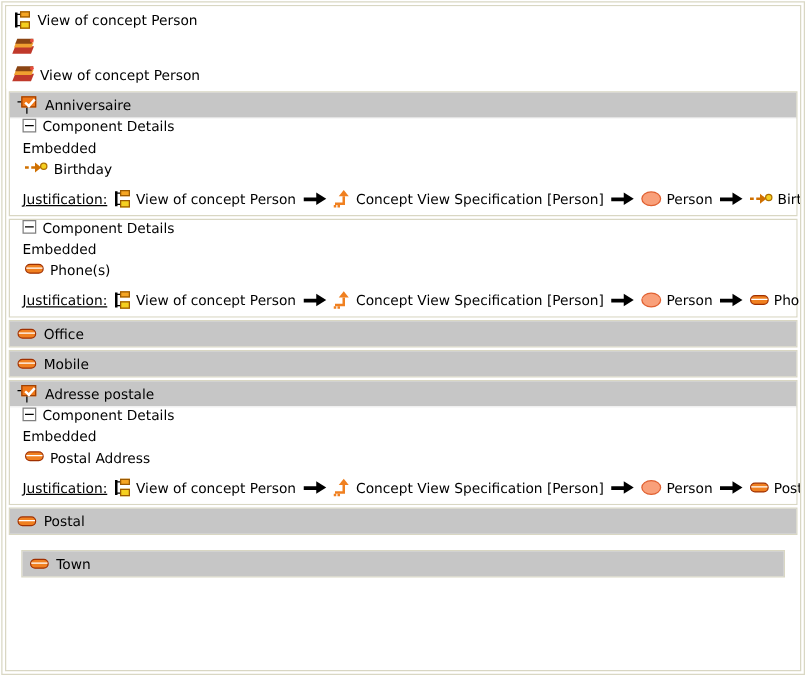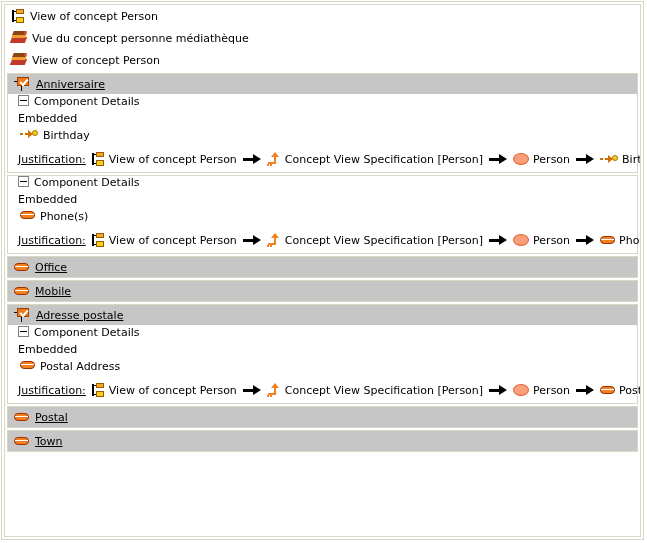--- a/index.html
+++ b/index.html
@@ -54,21 +54,20 @@
     background: #ffffff;
     box-sizing: border-box;
   }
   .section-header {
     display: flex;
     align-items: center;
     height: 20px;
     background: #c6c6c6;
     padding-left: 6px;
     border-bottom: 1px solid #ffffff;
-    text-decoration: underline;
   }
   .section-header .lbl { margin-left: 6px; white-space: nowrap; }
 
   .section-body { background: #ffffff; padding: 0 0 2px 0; }
 
   .detail-row {
     display: flex;
     align-items: flex-start;
     height: 17px;
     padding-left: 10px;
@@ -290,21 +289,20 @@
           </span>
           <span class="lbl">View of concept Person</span>
         </div>
         <div class="plain-row">
           <span class="ico ico-diagram">
             <i class="l1"></i>
             <i class="l2"></i>
             <i class="l3"></i>
             <i class="dot"></i>
           </span>
-          <span class="lbl">Vue du concept personne médiathèque</span>
         </div>
         <div class="plain-row">
           <span class="ico ico-diagram">
             <i class="l1"></i>
             <i class="l2"></i>
             <i class="l3"></i>
             <i class="dot"></i>
           </span>
           <span class="lbl">View of concept Person</span>
         </div>
@@ -521,21 +519,21 @@
         </div>
         <div class="section" style="margin: 2px;">
           <div class="section-header" style="border-bottom: none;">
             <span class="ico ico-bar">
               <i class="body"></i>
               <i class="stripe"></i>
             </span>
             <span class="lbl">Postal</span>
           </div>
         </div>
-        <div class="section" style="margin: 2px;">
+        <div class="section" style="margin: 12px;">
           <div class="section-header" style="border-bottom: none;">
             <span class="ico ico-bar">
               <i class="body"></i>
               <i class="stripe"></i>
             </span>
             <span class="lbl">Town</span>
           </div>
         </div>
       </div>
   </div>

